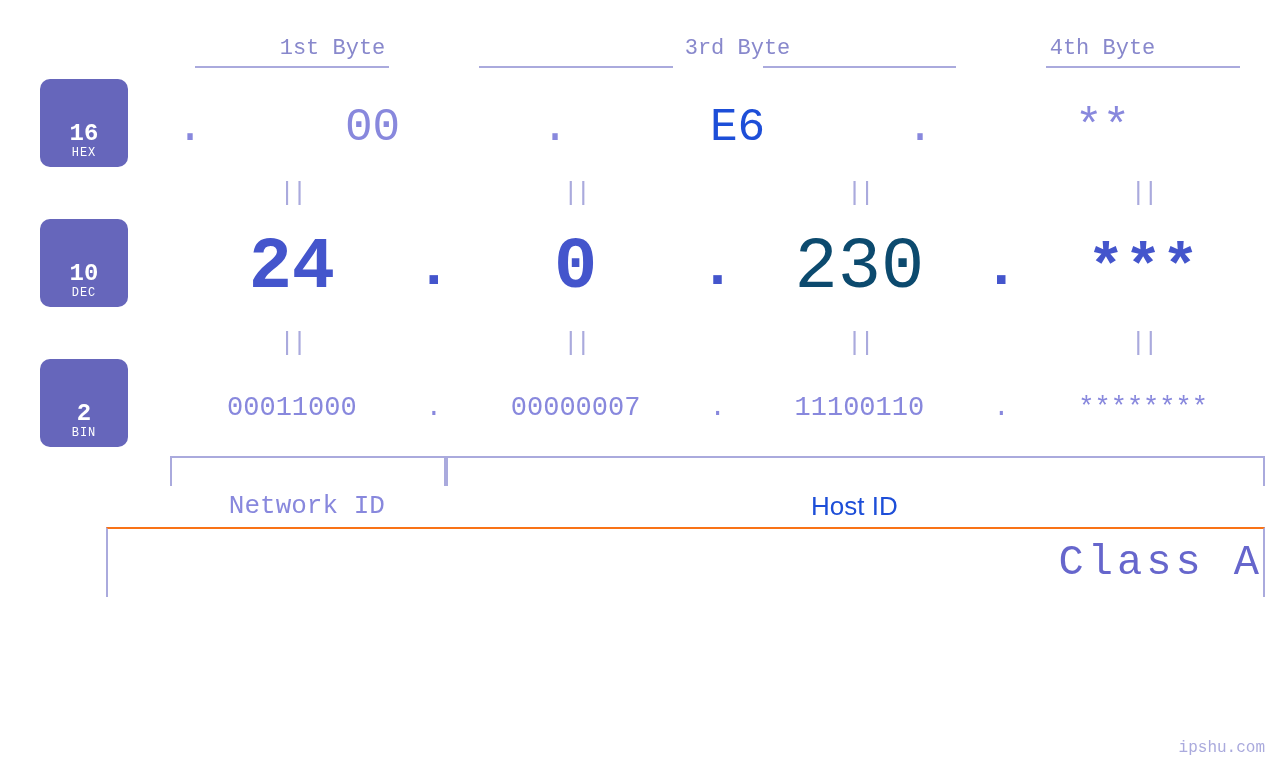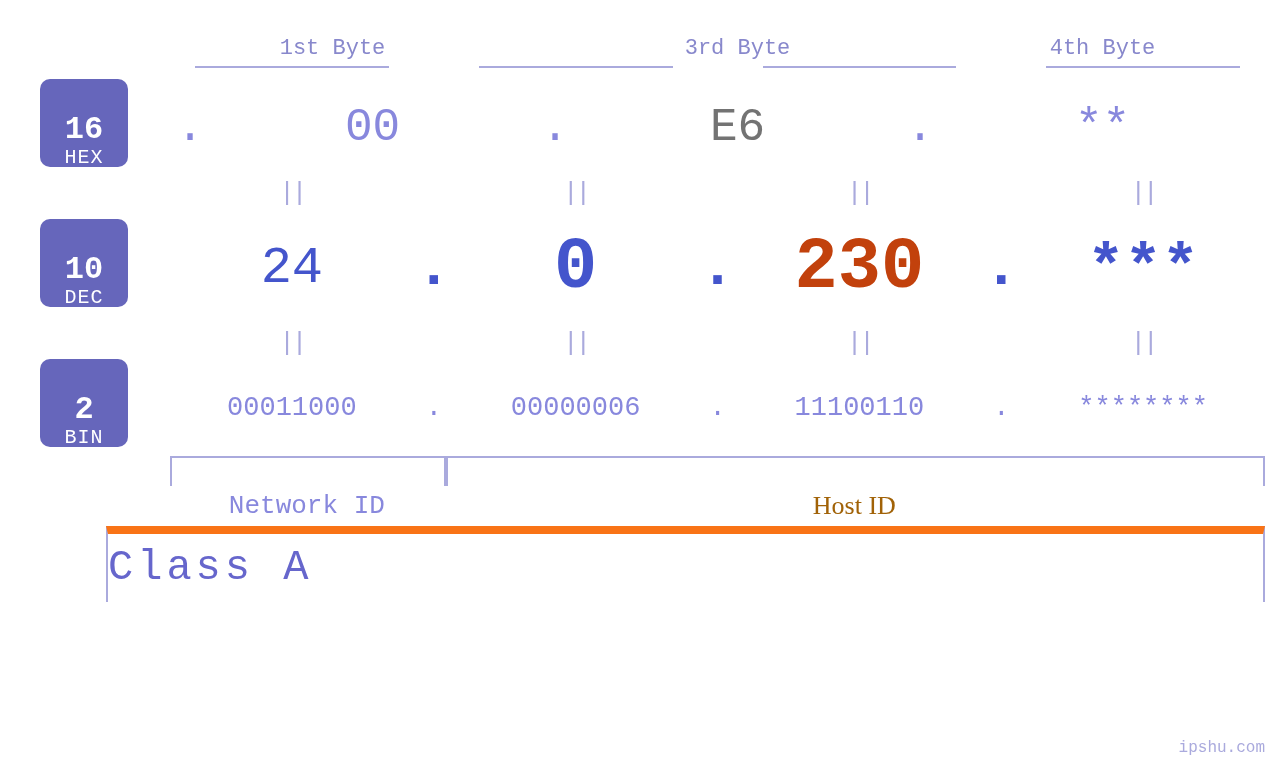--- a/index.html
+++ b/index.html
@@ -24,28 +24,28 @@
       justify-content: center;
       width: 88px;
       height: 88px;
       background-color: #6666bb;
       border-radius: 10px;
       color: white;
       margin-bottom: 10px;
     }
 
     .base-badge .base-num {
-      font-size: 32px;
+      font-size: 24px;
       font-weight: bold;
       line-height: 1;
       margin-top: 36px;
     }
 
     .base-badge .base-label {
-      font-size: 20px;
+      font-size: 12px;
       font-weight: normal;
       letter-spacing: 1px;
       font-family: Liberation Mono, monospace;
     }
 
     
     .watermark {
       position: absolute;
       bottom: 10px;
       right: 20px;
@@ -193,34 +193,34 @@
       flex: 1;
       text-align: center;
       color: #8888dd;
       font-size: 26px;
       font-family: 'Courier New', Courier, monospace;
     }
 
     .host-label {
       flex: 3;
       text-align: center;
-      color: #a16207;
+      color: #1d4ed8;
       font-size: 26px;
-      font-family: Liberation Serif, serif;
+      font-family: Liberation Sans, sans-serif;
     }
 
     .class-row {
       margin-left: 106px;
       margin-right: 20px;
-      border-top: 8px solid #f97316;
+      border-top: 2px solid #f97316;
       border-left: 2px solid #aaaadd;
       border-right: 2px solid #aaaadd;
       display: flex;
       align-items: center;
-      justify-content: flex-start;
+      justify-content: flex-end;
       padding: 10px 0;
       margin-bottom: 5px;
     }
 
     .class-text {
       color: #6666cc;
       font-size: 42px;
       font-family: 'Courier New', Courier, monospace;
       letter-spacing: 4px;
     }
@@ -260,21 +260,21 @@
       <div class="v-dot">
         <span style="font-size:46px; color:#8888dd;">.</span>
       </div>
       <div class="v-cell">
         <span style="font-size:46px; color:#8888dd;">00</span>
       </div>
       <div class="v-dot">
         <span style="font-size:46px; color:#8888dd;">.</span>
       </div>
       <div class="v-cell">
-        <span style="font-size:46px; color:#737373;">E6</span>
+        <span style="font-size:46px; color:#1d4ed8;">E6</span>
       </div>
       <div class="v-dot">
         <span style="font-size:46px; color:#8888dd;">.</span>
       </div>
       <div class="v-cell">
         <span style="font-size:46px; color:#8888dd;">**</span>
       </div>
     </div>
   </div>
 
@@ -301,33 +301,33 @@
 
   <div class="value-row" style="height: 100px;">
     <div class="badge-col">
       <div class="base-badge">
         <span class="base-num">10</span>
         <span class="base-label">DEC</span>
       </div>
     </div>
     <div class="values-col">
       <div class="v-cell">
-        <span style="font-size:52px; font-weight:normal; color:#4455cc;">24</span>
+        <span style="font-size:72px; font-weight:bold; color:#4455cc;">24</span>
       </div>
       <div class="v-dot">
         <span style="font-size:60px; font-weight:bold; color:#4455cc;">.</span>
       </div>
       <div class="v-cell">
         <span style="font-size:72px; font-weight:bold; color:#4455cc;">0</span>
       </div>
       <div class="v-dot">
         <span style="font-size:60px; font-weight:bold; color:#4455cc;">.</span>
       </div>
       <div class="v-cell">
-        <span style="font-size:72px; font-weight:bold; color:#c2410c;">230</span>
+        <span style="font-size:72px; font-weight:normal; color:#0c4a6e;">230</span>
       </div>
       <div class="v-dot">
         <span style="font-size:60px; font-weight:bold; color:#4455cc;">.</span>
       </div>
       <div class="v-cell">
         <span style="font-size:62px; font-weight:bold; color:#4455cc;">***</span>
       </div>
     </div>
   </div>
 
@@ -360,21 +360,21 @@
       </div>
     </div>
     <div class="values-col">
       <div class="v-cell">
         <span style="font-size:27px; color:#8888dd;">00011000</span>
       </div>
       <div class="v-dot">
         <span style="font-size:27px; color:#8888dd;">.</span>
       </div>
       <div class="v-cell">
-        <span style="font-size:27px; color:#8888dd;">00000006</span>
+        <span style="font-size:27px; color:#8888dd;">00000007</span>
       </div>
       <div class="v-dot">
         <span style="font-size:27px; color:#8888dd;">.</span>
       </div>
       <div class="v-cell">
         <span style="font-size:27px; color:#8888dd;">11100110</span>
       </div>
       <div class="v-dot">
         <span style="font-size:27px; color:#8888dd;">.</span>
       </div>

